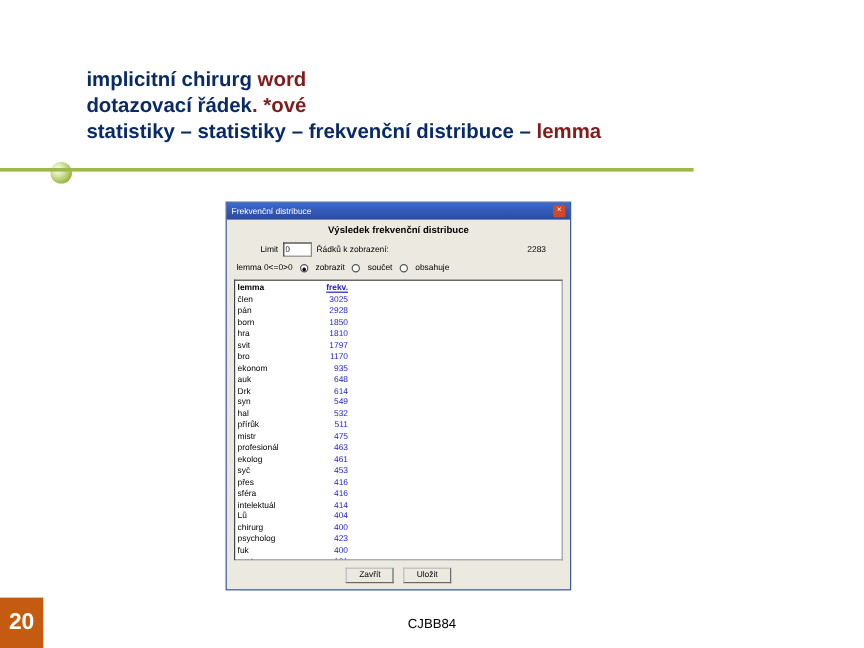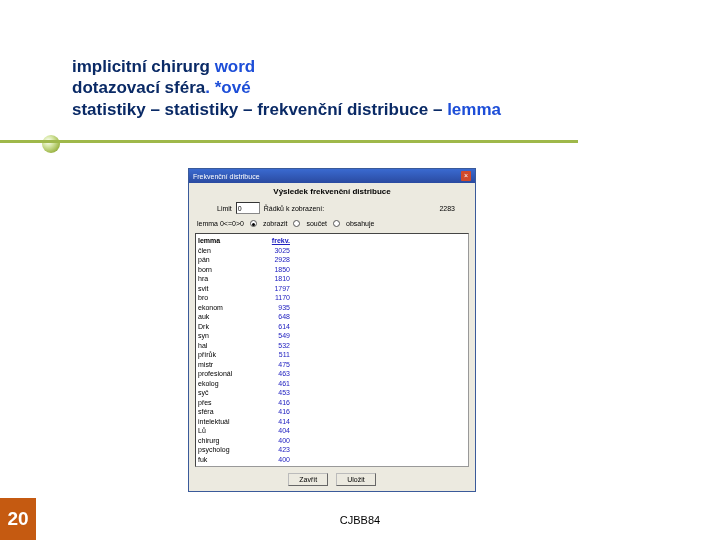--- a/index.html
+++ b/index.html
@@ -23,21 +23,21 @@
   .title-block {
     position: absolute;
     left: 72px;
     top: 56px;
     width: 600px;
     font-size: 17px;
     line-height: 1.25;
     color: #0a2a66;
     font-weight: bold;
   }
-  .title-block .red { color: #1d4ed8; }
+  .title-block .red { color: #7f1d1d; }
   .rule-line {
     position: absolute;
     left: 0;
     top: 140px;
     width: 578px;
     height: 3px;
     background: #9fb84a;
   }
   .app-window {
     position: absolute;
@@ -187,21 +187,21 @@
     color: #000;
   }
 </style>
 </head>
 <body>
 
 <div class="bullet"></div>
 
 <div class="title-block">
   <span>implicitní chirurg </span><span class="red">word</span><br>
-  <span>dotazovací sféra</span><span class="red">. *ové</span><br>
+  <span>dotazovací řádek</span><span class="red">. *ové</span><br>
   <span> statistiky – statistiky – frekvenční distribuce – </span><span class="red">lemma</span>
 </div>
 
 <div class="rule-line"></div>
 
 <div class="app-window">
   <div class="titlebar">
     <span class="titlebar-text">Frekvenční distribuce</span>
     <span class="titlebar-close">×</span>
   </div>

